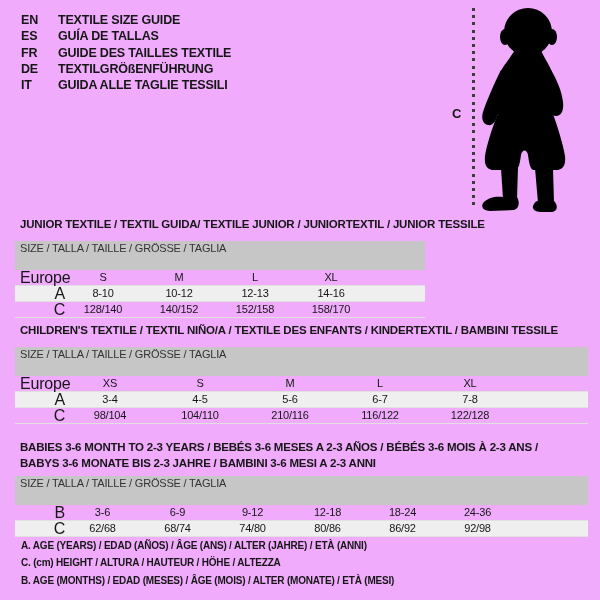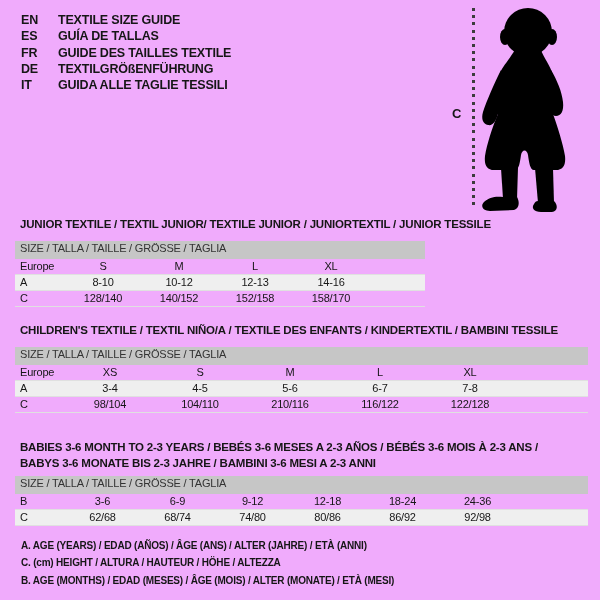--- a/index.html
+++ b/index.html
@@ -16,27 +16,27 @@
   .c-label{position:absolute;left:452px;top:106px;font-weight:700;font-size:13px;}
   .baby{position:absolute;left:475px;top:6px;}
   
   .section{position:absolute;left:15px;width:578px;}
   .s1{top:216px}.s2{top:322px}.s3{top:439px}
   .sec-title{font-weight:700;font-size:11.5px;line-height:16px;padding-left:5px;}
   .size-table{margin-top:9px;}
   .s3 .size-table{margin-top:5px;}
   .s1 .size-table{width:410px;}
   .s2 .size-table,.s3 .size-table{width:573px;}
-  .bar{height:18px;line-height:14px;font-size:11px;padding-left:5px;color:#333;}
+  .bar{height:29px;line-height:14px;font-size:11px;padding-left:5px;color:#333;}
   .trow{display:grid;height:16px;line-height:15px;font-size:11px;align-items:center;
     box-sizing:border-box;border-bottom:1px solid #e0e0e0;}
   .cols4{grid-template-columns:50px repeat(4,76px) 1fr;}
   .cols5{grid-template-columns:50px repeat(5,90px) 1fr;}
   .cols6{grid-template-columns:50px repeat(6,75px) 1fr;}
-  .rlabel{padding-left:5px;font-size:11px;}
+  .rlabel{padding-left:5px;font-size:16px;text-align:right;}
   .cell{text-align:center;}
   
   .legend{position:absolute;left:21px;top:537px;font-weight:700;font-size:10px;line-height:17.3px;}
 </style>
 </head>
 <body>
 
 <div class="canvas">
 
   <div class="lang-list" id="lang-list">
@@ -87,21 +87,21 @@
       <path d="M28,191 L42,191 C45,196 44,203 39,204 L15,205
                C8,205 5,200 9,196 C14,191 21,190 28,191 Z"></path>
       <path d="M63,195 L79,195 C83,199 83,205 77,206 L66,206
                C59,206 56,202 59,198 C60,196 61,195 63,195 Z"></path>
     </g>
   </svg>
 
   <div id="sections">
       <section class="section s1">
         <div class="sec-title">
-          <div class="title-line">JUNIOR TEXTILE / TEXTIL JUNIOR/ TEXTILE JUNIOR / JUNIORTEXTIL / JUNIOR TESSILE</div>
+          <div class="title-line">JUNIOR TEXTILE / TEXTIL GUIDA/ TEXTILE JUNIOR / JUNIORTEXTIL / JUNIOR TESSILE</div>
         </div>
         <div class="size-table">
           <div class="bar" style="background: rgb(198, 198, 198);">SIZE / TALLA / TAILLE / GRÖSSE / TAGLIA</div>
           <div class="trow cols4">
             <span class="rlabel">Europe</span>
             <span class="cell">S</span>
             <span class="cell">M</span>
             <span class="cell">L</span>
             <span class="cell">XL</span>
             <span class="spacer"></span>

